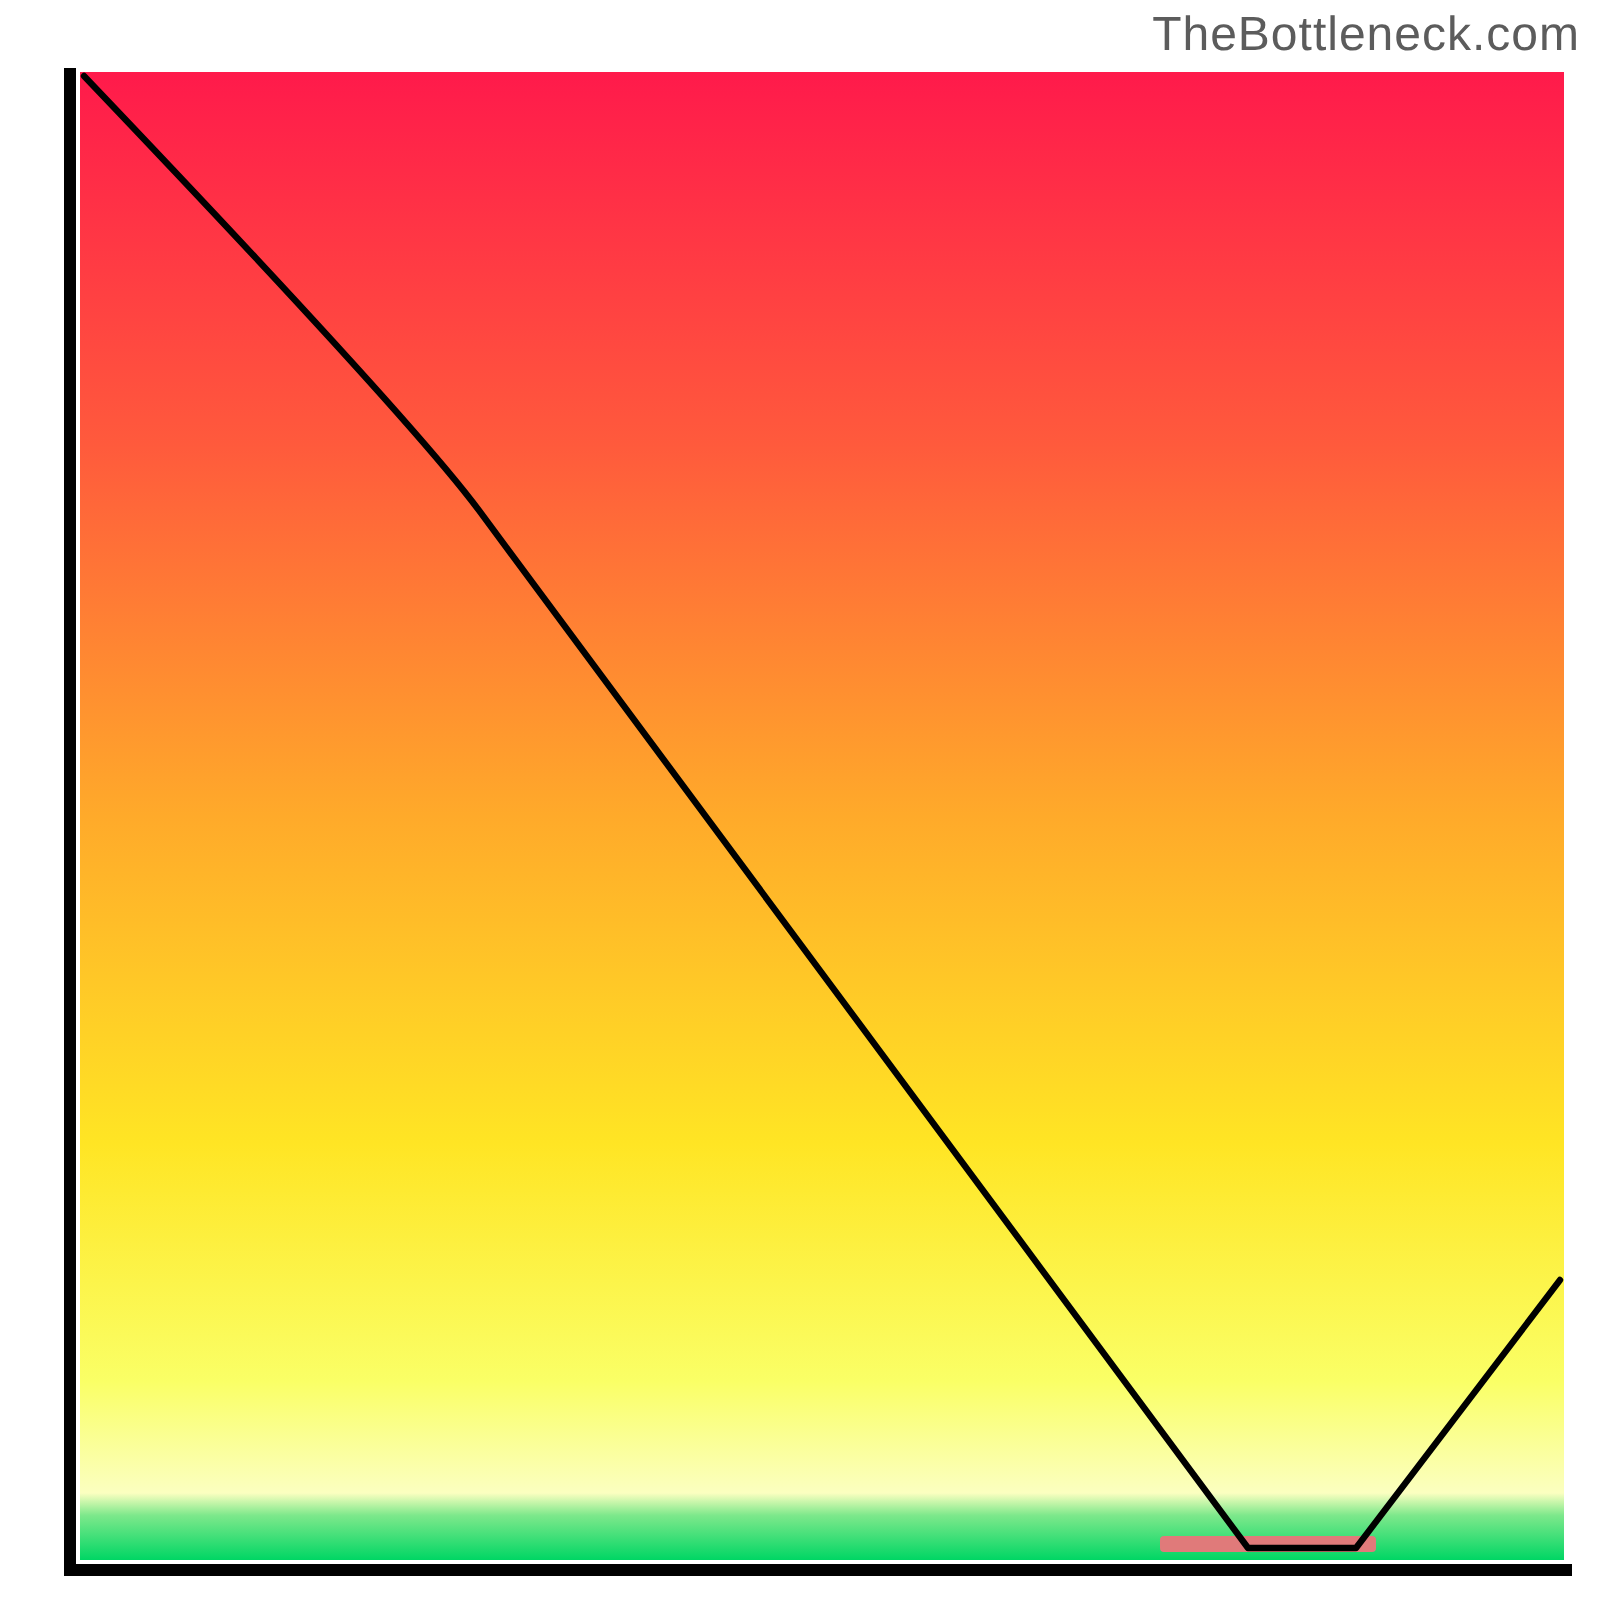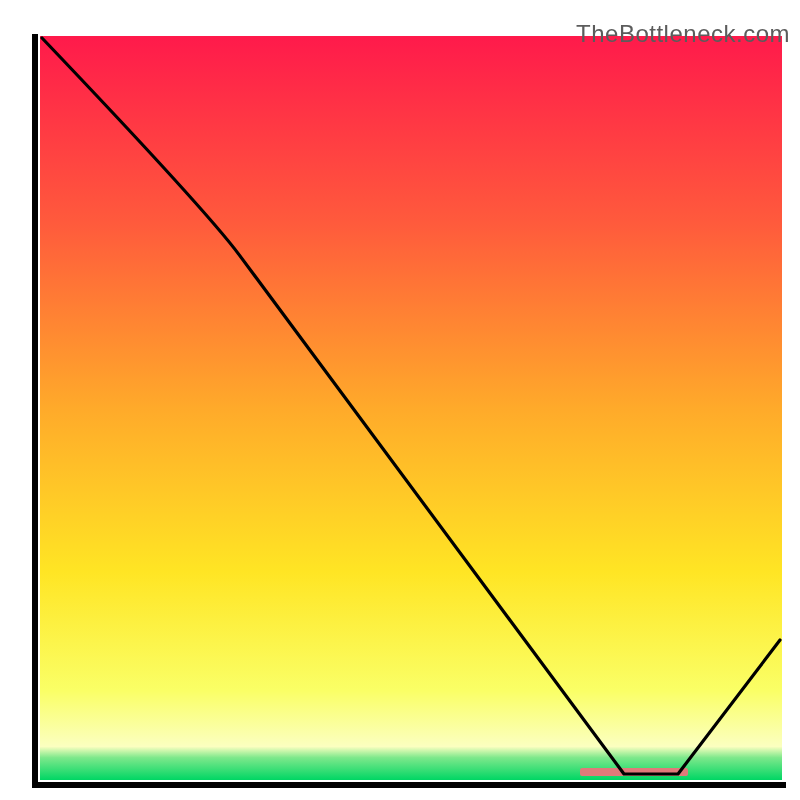--- a/index.html
+++ b/index.html
@@ -10,21 +10,21 @@
     background: #ffffff;
     font-family: Arial, Helvetica, sans-serif;
   }
   .chart-container {
     position: relative;
     width: 800px;
     height: 800px;
   }
   .watermark {
     position: absolute;
-    top: 20px;
+    top: 4px;
     right: 10px;
     font-size: 24px;
     font-weight: 500;
     color: #5c5c5c;
     letter-spacing: 0.5px;
     z-index: 3;
   }
   svg.plot {
     position: absolute;
     top: 0;

